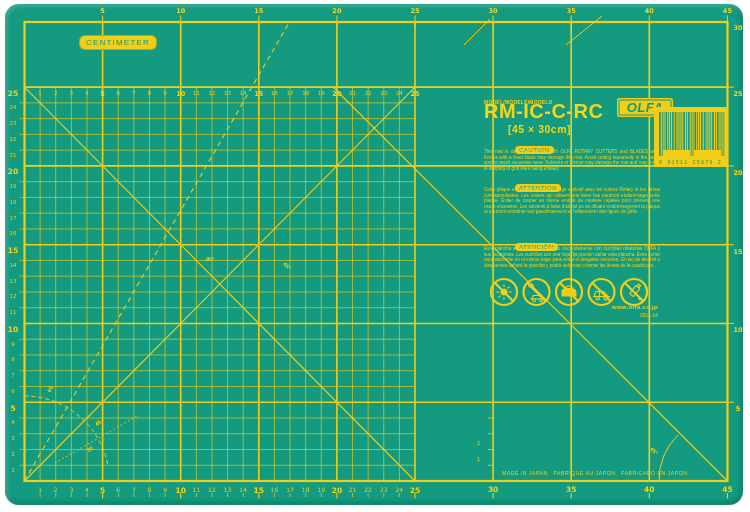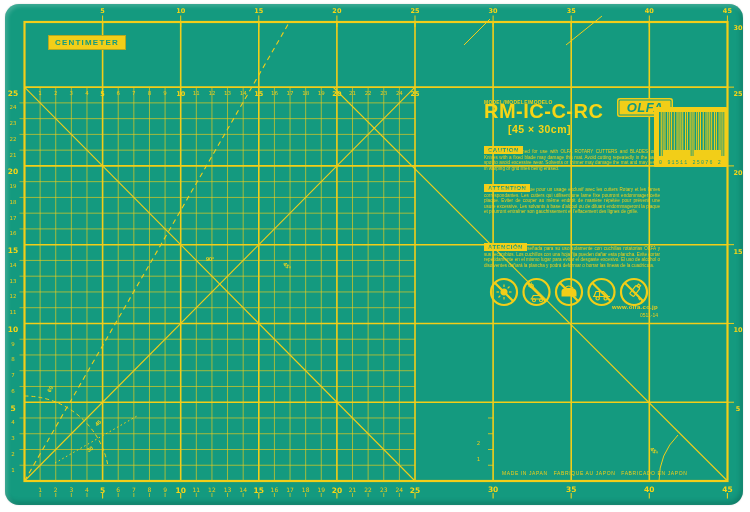--- a/index.html
+++ b/index.html
@@ -15,21 +15,21 @@
        box-shadow:inset 2px 2px 4px rgba(255,255,255,.22), inset -2px -3px 5px rgba(0,55,45,.28), 0 0 2px rgba(0,0,0,.15);}
   svg.grid{position:absolute;left:0;top:0;}
   
   .n{position:absolute;transform:translateX(-50%);color:var(--yellow);
      font:6px "DejaVu Sans","Liberation Sans",sans-serif;white-space:nowrap;}
   .ns{font-size:5.5px;}
   .nb{font-weight:bold;font-size:7.5px;color:var(--bright);}
   .nb2{font-weight:bold;font-size:6.5px;color:var(--bright);}
   
   .tag{display:inline-block;background:var(--yellow);color:var(--green);
-       font-weight:bold;border-radius:0;}
+       font-weight:normal;border-radius:6px;margin-left:31px;}
   .tag-centimeter{position:absolute;left:48px;top:35px;font-size:8px;letter-spacing:1.2px;
        padding:2px 6px;border:1px solid rgba(0,60,50,.25);}
   
   .label-block{position:absolute;left:484px;top:94px;width:180px;}
   .label-block .abs{position:absolute;}
   .micro{font-size:9.2px;line-height:1.18;transform:scale(.5);transform-origin:0 0;
          width:352px;color:var(--yellow);text-align:justify;}
   .caption{font-size:9px;transform:scale(.55);transform-origin:0 0;width:180%;
            color:var(--yellow);font-weight:bold;letter-spacing:.5px;}
   .model{font-size:20px;font-weight:bold;color:var(--bright);letter-spacing:.5px;white-space:nowrap;}

